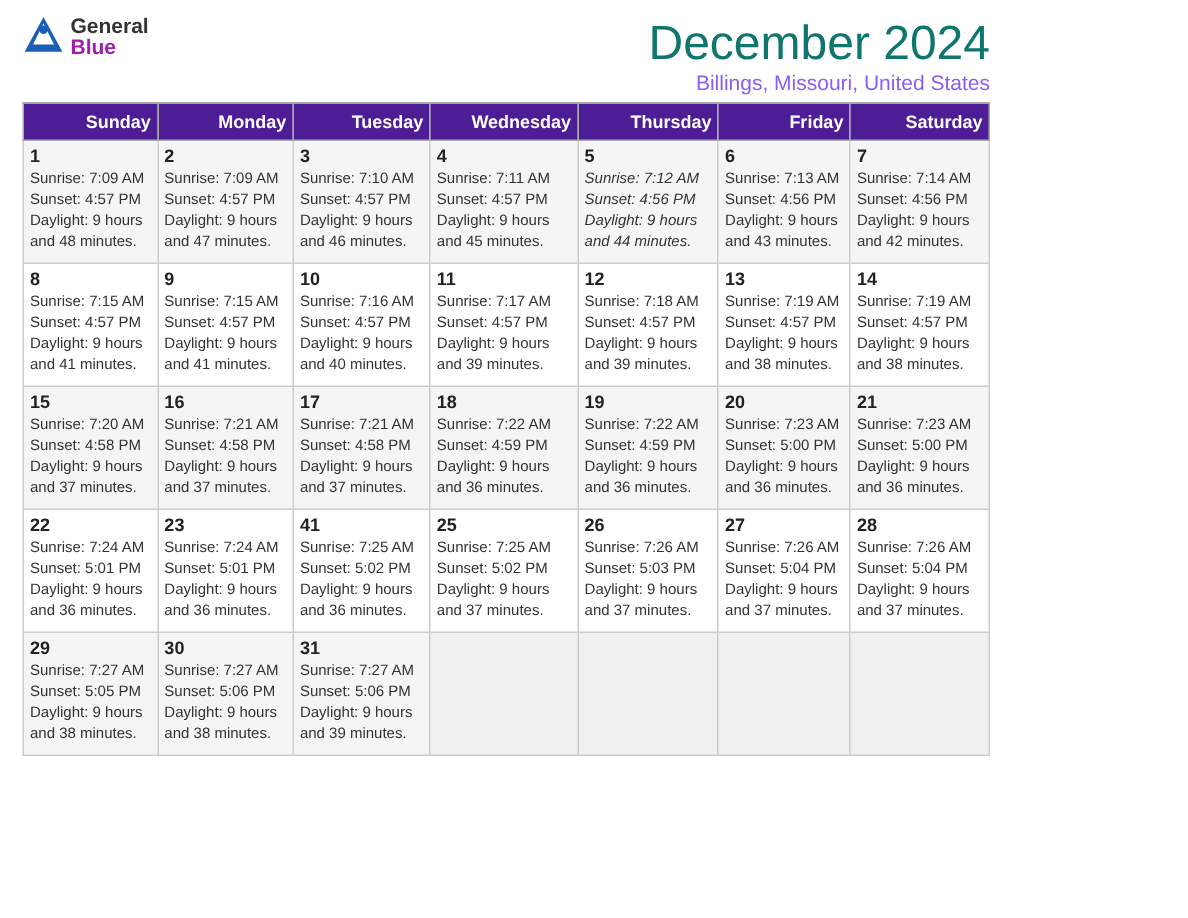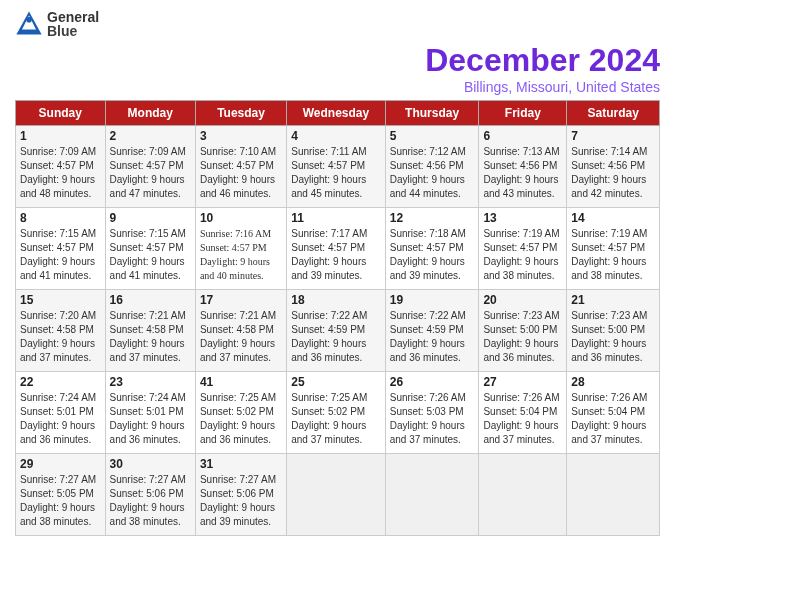--- a/index.html
+++ b/index.html
@@ -31,49 +31,48 @@
       line-height: 1;
     }
     .logo-general {
       font-size: 14px;
       font-weight: bold;
       color: #333;
     }
     .logo-blue {
       font-size: 14px;
       font-weight: bold;
-      color: #404040;
+      color: #a21caf;
     }
     .logo-icon {
       width: 28px;
       height: 28px;
     }
     .title-section {
       text-align: right;
     }
     .main-title {
       font-size: 32px;
-      font-weight: bold;
-      color: #6d28d9;
-      margin-top: 32px;
+      font-weight: normal;
+      color: #0f766e;
     }
     .subtitle {
       font-size: 14px;
       color: #8b5cf6;
     }
     table {
       width: 100%;
       border-collapse: collapse;
       font-size: 9.5px;
     }
     thead tr th {
-      background-color: #b91c1c;
+      background-color: #4c1d95;
       color: #fff;
       padding: 5px 4px;
-      text-align: center;
+      text-align: right;
       font-size: 12px;
       font-weight: bold;
       border: 1px solid #aaa;
     }
     tbody tr td {
       border: 1px solid #ccc;
       vertical-align: top;
       padding: 3px 4px;
       height: 82px;
       width: 113px;
@@ -156,21 +155,21 @@
 Daylight: 9 hours and 46 minutes.</div>
           </td>
           <td>
             <span class="day-num">4</span>
             <div class="day-detail" style="white-space: pre-line;">Sunrise: 7:11 AM
 Sunset: 4:57 PM
 Daylight: 9 hours and 45 minutes.</div>
           </td>
           <td>
             <span class="day-num">5</span>
-            <div class="day-detail" style="white-space: pre-line;">Sunrise: 7:12 AM
+            <div class="day-detail" style="white-space: pre-line; font-style: italic;">Sunrise: 7:12 AM
 Sunset: 4:56 PM
 Daylight: 9 hours and 44 minutes.</div>
           </td>
           <td>
             <span class="day-num">6</span>
             <div class="day-detail" style="white-space: pre-line;">Sunrise: 7:13 AM
 Sunset: 4:56 PM
 Daylight: 9 hours and 43 minutes.</div>
           </td>
           <td>
@@ -188,21 +187,21 @@
 Daylight: 9 hours and 41 minutes.</div>
           </td>
           <td>
             <span class="day-num">9</span>
             <div class="day-detail" style="white-space: pre-line;">Sunrise: 7:15 AM
 Sunset: 4:57 PM
 Daylight: 9 hours and 41 minutes.</div>
           </td>
           <td>
             <span class="day-num">10</span>
-            <div class="day-detail" style="white-space: pre-line; font-family: Liberation Serif, serif;">Sunrise: 7:16 AM
+            <div class="day-detail" style="white-space: pre-line;">Sunrise: 7:16 AM
 Sunset: 4:57 PM
 Daylight: 9 hours and 40 minutes.</div>
           </td>
           <td>
             <span class="day-num">11</span>
             <div class="day-detail" style="white-space: pre-line;">Sunrise: 7:17 AM
 Sunset: 4:57 PM
 Daylight: 9 hours and 39 minutes.</div>
           </td>
           <td>

